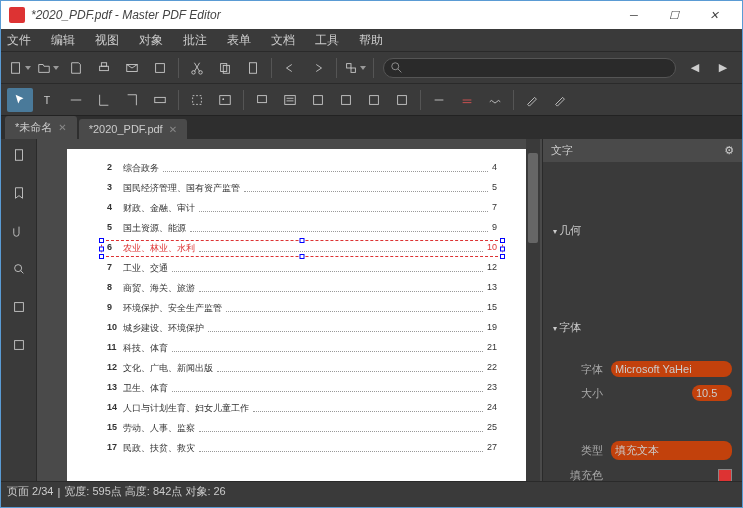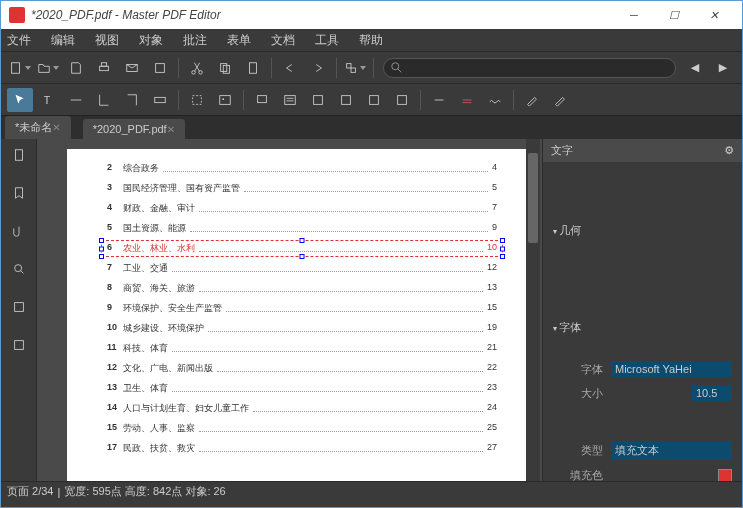--- a/index.html
+++ b/index.html
@@ -10,21 +10,21 @@
 .titlebar .wbtn { width: 40px; height: 28px; display: flex; align-items: center; justify-content: center; color: #444; }
 .menubar { height: 22px; background: #3a3a3a; display: flex; align-items: center; padding: 0 6px; gap: 20px; color: #ccc; font-size: 12px; }
 .menubar span { cursor: pointer; }
 .toolbar1, .toolbar2 { height: 32px; background: #3a3a3a; display: flex; align-items: center; padding: 0 6px; gap: 2px; border-top: 1px solid #2a2a2a; }
 .tbtn { width: 26px; height: 24px; display: flex; align-items: center; justify-content: center; color: #ccc; border-radius: 2px; }
 .tbtn.sel { background: #4a7a9a; }
 .tsep { width: 1px; height: 20px; background: #555; margin: 0 3px; }
 .tdrop::after { content: ""; border-left: 3px solid transparent; border-right: 3px solid transparent; border-top: 4px solid #999; margin-left: 2px; }
 .search { flex: 1; height: 20px; background: #2a2a2a; border: 1px solid #555; border-radius: 10px; display: flex; align-items: center; padding: 0 6px; margin: 0 4px; }
 .tabbar { height: 24px; background: #2e2e2e; display: flex; align-items: flex-end; padding: 0 4px; border-top: 1px solid #222; }
-.tab { padding: 4px 10px; background: #4a4a4a; margin-right: 12px; font-size: 11px; display: flex; align-items: center; gap: 0; border-top-left-radius: 3px; border-top-right-radius: 3px; }
+.tab { padding: 4px 10px; background: #4a4a4a; margin-right: 2px; font-size: 11px; display: flex; align-items: center; gap: 6px; border-top-left-radius: 3px; border-top-right-radius: 3px; }
 .tab .x { color: #888; font-size: 10px; }
 .mainrow { display: flex; height: 342px; }
 .leftdock { width: 36px; background: #3a3a3a; display: flex; flex-direction: column; align-items: center; padding-top: 6px; gap: 18px; border-right: 1px solid #2a2a2a; }
 .leftdock .db { width: 20px; height: 20px; display: flex; align-items: center; justify-content: center; color: #ccc; }
 .docview { flex: 1; background: #4a4a4a; padding: 10px 30px; overflow: hidden; position: relative; }
 .page { background: #fff; width: 470px; height: 340px; margin: 0 auto; padding: 6px 40px; color: #000; font-size: 10px; position: relative; }
 .tocrow { display: flex; margin: 7px 0; position: relative; }
 .tocn { width: 16px; color: #333; font-weight: bold; font-size: 9px; }
 .toct { color: #333; font-size: 9px; }
 .tocdots { flex: 1; border-bottom: 1px dotted #999; margin: 0 4px 3px 4px; }
@@ -32,21 +32,21 @@
 .tocrow.sel .toct, .tocrow.sel .tocp { color: #d33; }
 .tocrow.sel { outline: none; }
 .selbox { position: absolute; border: 1px dashed #d33; left: -6px; right: -6px; top: -2px; bottom: -2px; }
 .handle { width: 5px; height: 5px; background: #fff; border: 1px solid #00f; position: absolute; }
 .props { width: 200px; background: #3a3a3a; border-left: 1px solid #2a2a2a; overflow: hidden; font-size: 11px; }
 .props .hdr { background: #4a4a4a; padding: 4px 8px; display: flex; align-items: center; justify-content: space-between; }
 .props .sect { padding: 21px 10px; color: #ccc; margin-top: 40px; }
 .props .sect::before { content: "▾ "; font-size: 8px; }
 .props .row { display: flex; align-items: center; padding: 3px 10px; margin: 2px 0; }
 .props .lbl { width: 50px; text-align: right; color: #aaa; margin-right: 8px; }
-.props .val { flex: 1; background: #0c4a6e; padding: 2px 4px; color: #ccc; font-size: 11px; }
+.props .val { flex: 1; background: #c2410c; padding: 2px 4px; color: #ccc; font-size: 11px; border-radius: 8px; }
 .props .colorsw { width: 14px; height: 14px; border: 1px solid #888; margin-left: auto; }
 .statusbar { height: 20px; background: #3a3a3a; display: flex; align-items: center; padding: 0 6px; color: #ccc; font-size: 11px; border-top: 1px solid #2a2a2a; }
 svg { width: 14px; height: 14px; }
 .scrollbar { position: absolute; right: 2px; top: 0; bottom: 0; width: 14px; background: #3a3a3a; }
 .scrollbar .thumb { position: absolute; top: 14px; left: 2px; right: 2px; height: 90px; background: #666; border-radius: 2px; }
 </style>
 </head>
 <body>
 
 <div class="titlebar">

